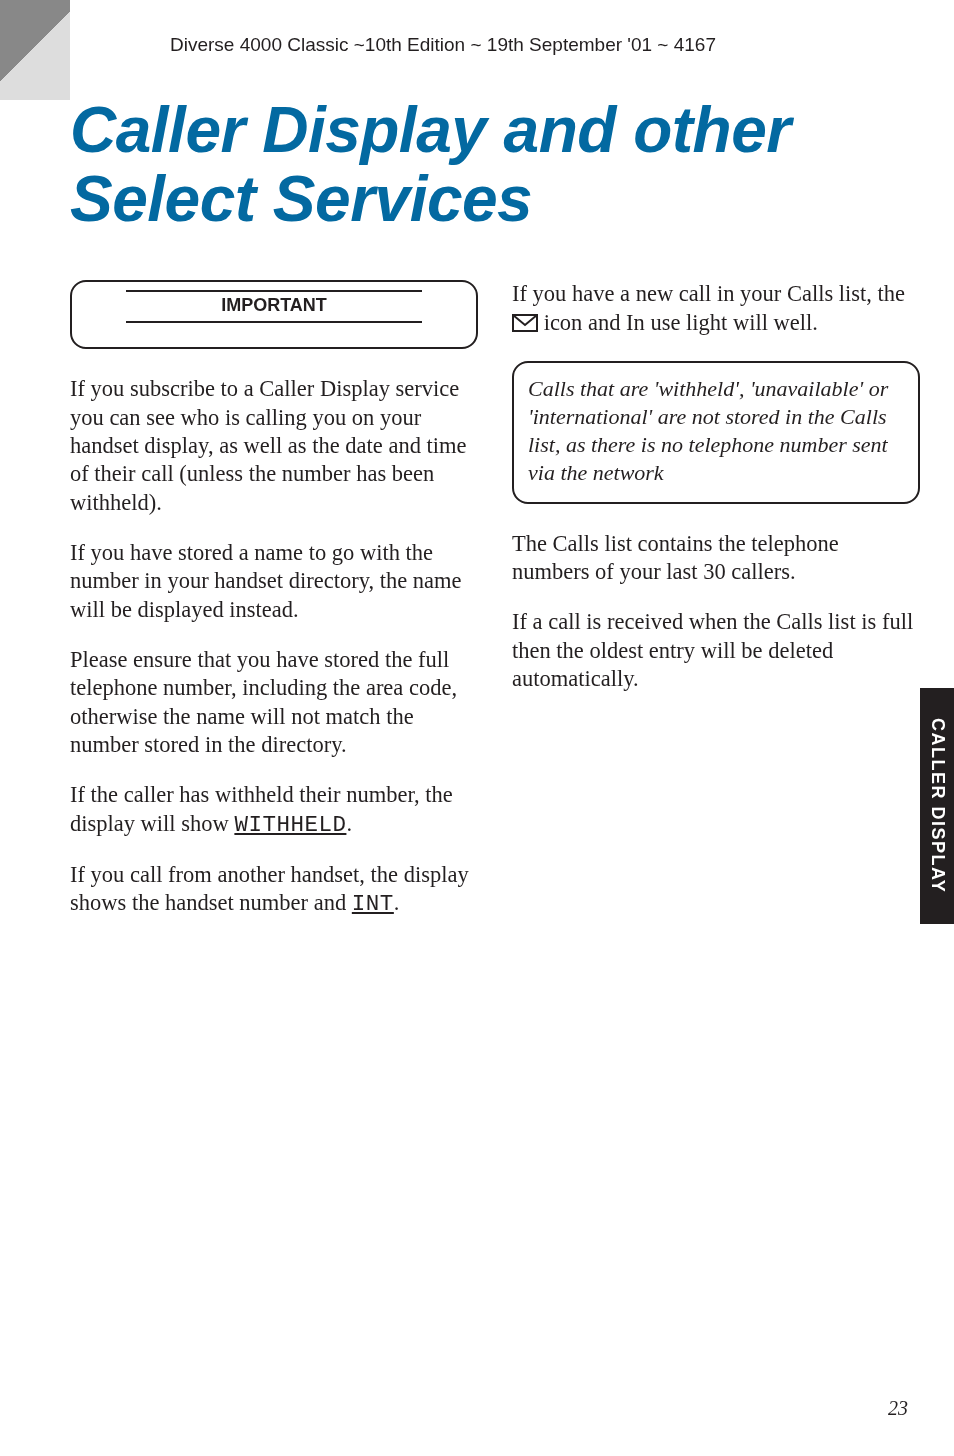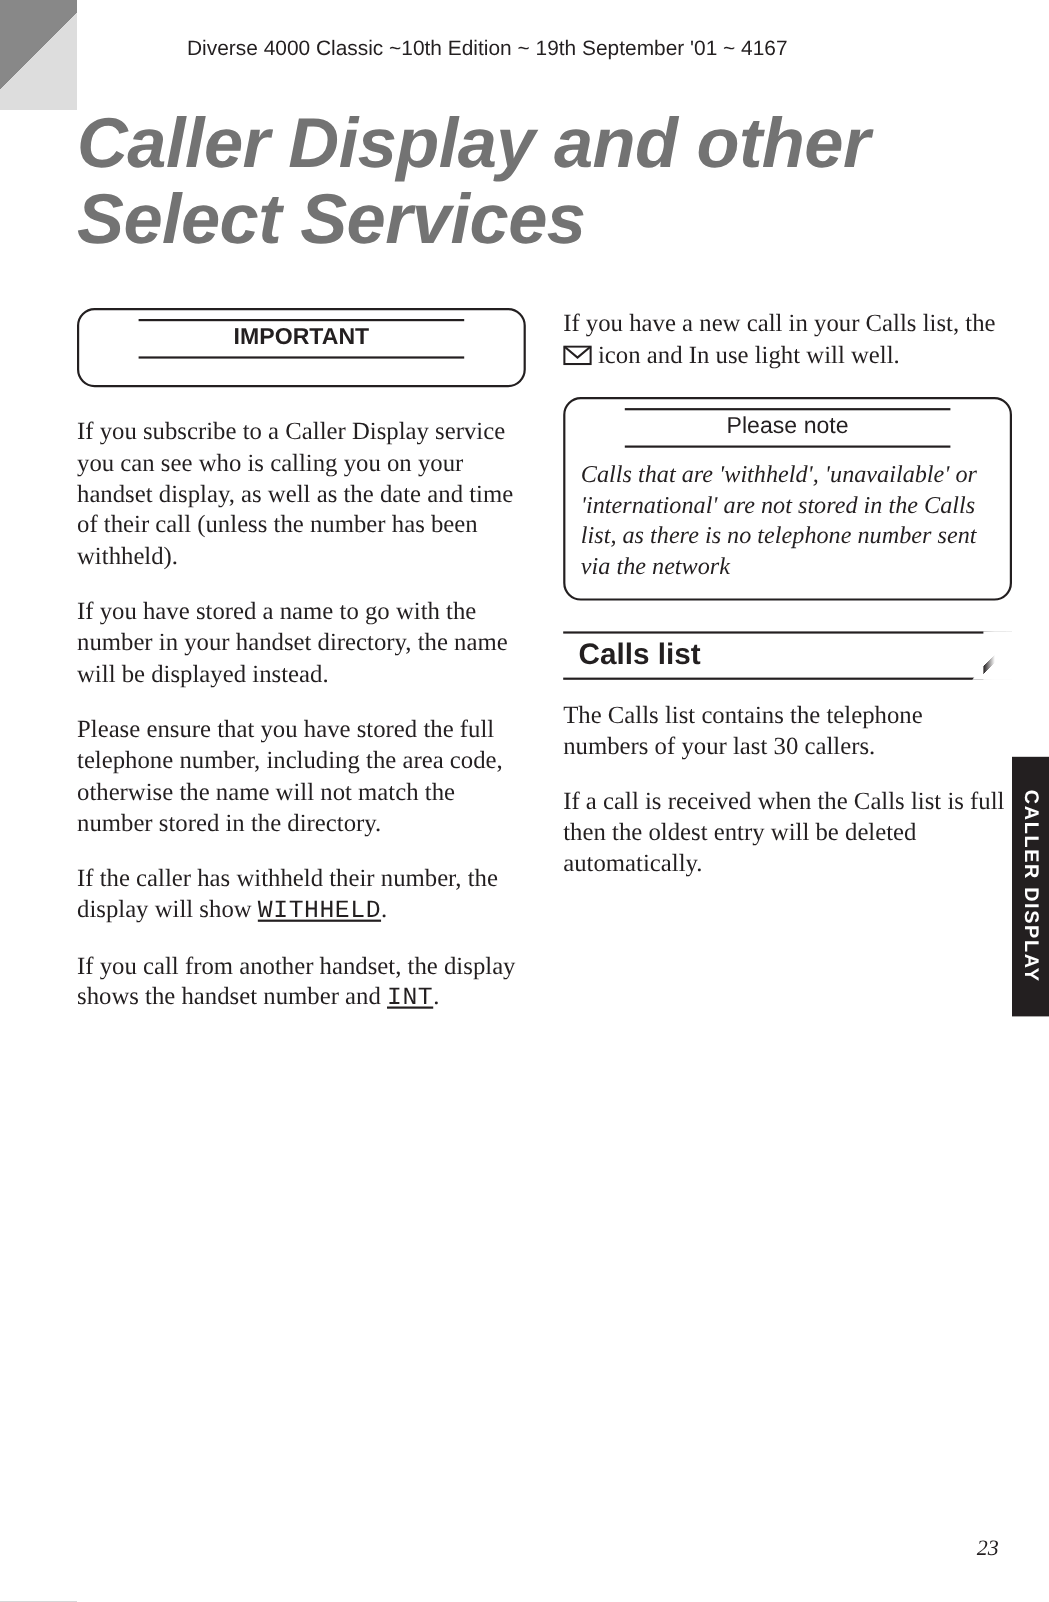--- a/index.html
+++ b/index.html
@@ -16,33 +16,33 @@
               display: flex; align-items: center; justify-content: center; z-index: 3; }
   .side-tab span { color: #fff; writing-mode: vertical-rl; text-orientation: mixed;
                    font-family: Arial, Helvetica, sans-serif; font-weight: 700; font-size: 18px; letter-spacing: 1.5px; }
 
   .header-line { position: absolute; left: 170px; top: 34px; font-size: 19px; color: #231f20;
                  font-family: Arial, Helvetica, sans-serif; }
 
   .inner { position: absolute; left: 70px; top: 96px; width: 850px; }
 
   .title { font-family: Arial, Helvetica, sans-serif; font-style: italic; font-weight: 700;
-           font-size: 64px; line-height: 1.08; letter-spacing: -0.5px; color: #737373; margin-bottom: 46px; }
+           font-size: 64px; line-height: 1.08; letter-spacing: -0.5px; color: #0369a1; margin-bottom: 46px; }
 
   .cols { display: flex; gap: 34px; }
   .col { flex: 1 1 0; }
   .col p { font-size: 22.5px; line-height: 1.26; margin-bottom: 22px; }
   .col p.tight { margin-bottom: 0; }
 
   .mono { font-family: 'Courier New', monospace; letter-spacing: 0.5px; text-decoration: underline; }
 
   .notebox { border: 2px solid #231f20; border-radius: 16px; padding: 12px 14px 14px 14px; margin-bottom: 26px; }
   .notebox .label-row { border-top: 2px solid #231f20; border-bottom: 2px solid #231f20;
                         text-align: center; padding: 3px 0 5px 0; margin: -4px 40px 10px 40px;
-                        font-family: Arial, Helvetica, sans-serif; font-weight: 700; font-size: 21px; }
+                        font-family: Arial, Helvetica, sans-serif; font-weight: 700; font-size: 18px; }
   .notebox .label-row.normal { font-weight: 400; }
   .notebox .body { font-style: italic; font-size: 22px; line-height: 1.28; }
   .notebox .body .phone { font-family: Arial, Helvetica, sans-serif; font-style: italic; font-weight: 700; }
 
   .section-head { position: relative; margin: 28px 0 18px 0; }
   .section-head .bar { border-top: 2px solid #231f20; border-bottom: 2px solid #231f20;
                        height: 44px; display: flex; align-items: center; padding-left: 14px;
                        font-family: Arial, Helvetica, sans-serif; font-weight: 700; font-size: 27px; }
   .section-head::after { content: ""; position: absolute; right: 0; top: 0; width: 26px; height: 44px;
                          background: linear-gradient(to right, rgba(255,255,255,0) 0%, #fff 40%, #fff 100%),
@@ -100,28 +100,23 @@
           <span class="env-icon">
             <svg width="26" height="18" viewBox="0 0 26 18">
               <rect x="1" y="1" width="24" height="16" fill="none" stroke="#231f20" stroke-width="2"></rect>
               <polyline points="1,1 13,11 25,1" fill="none" stroke="#231f20" stroke-width="2"></polyline>
             </svg>
           </span>
           <span> icon and In use light will well.</span>
         </p>
 
         <div class="notebox">
-          <div class="label-row normal">Please note</div>
           <div class="body">Calls that are 'withheld', 'unavailable' or 'international' are not stored in the Calls list, as there is no telephone number sent via the network</div>
         </div>
 
-        <div class="section-head">
-          <div class="bar">Calls list</div>
-          <div class="diag"></div>
-        </div>
 
         <p>The Calls list contains the telephone numbers of your last 30 callers.</p>
         <p class="tight">If a call is received when the Calls list is full then the oldest entry will be deleted automatically.</p>
       </div>
     </div>
   </div>
 
   <div class="page-num">23</div>
 </div>
 

